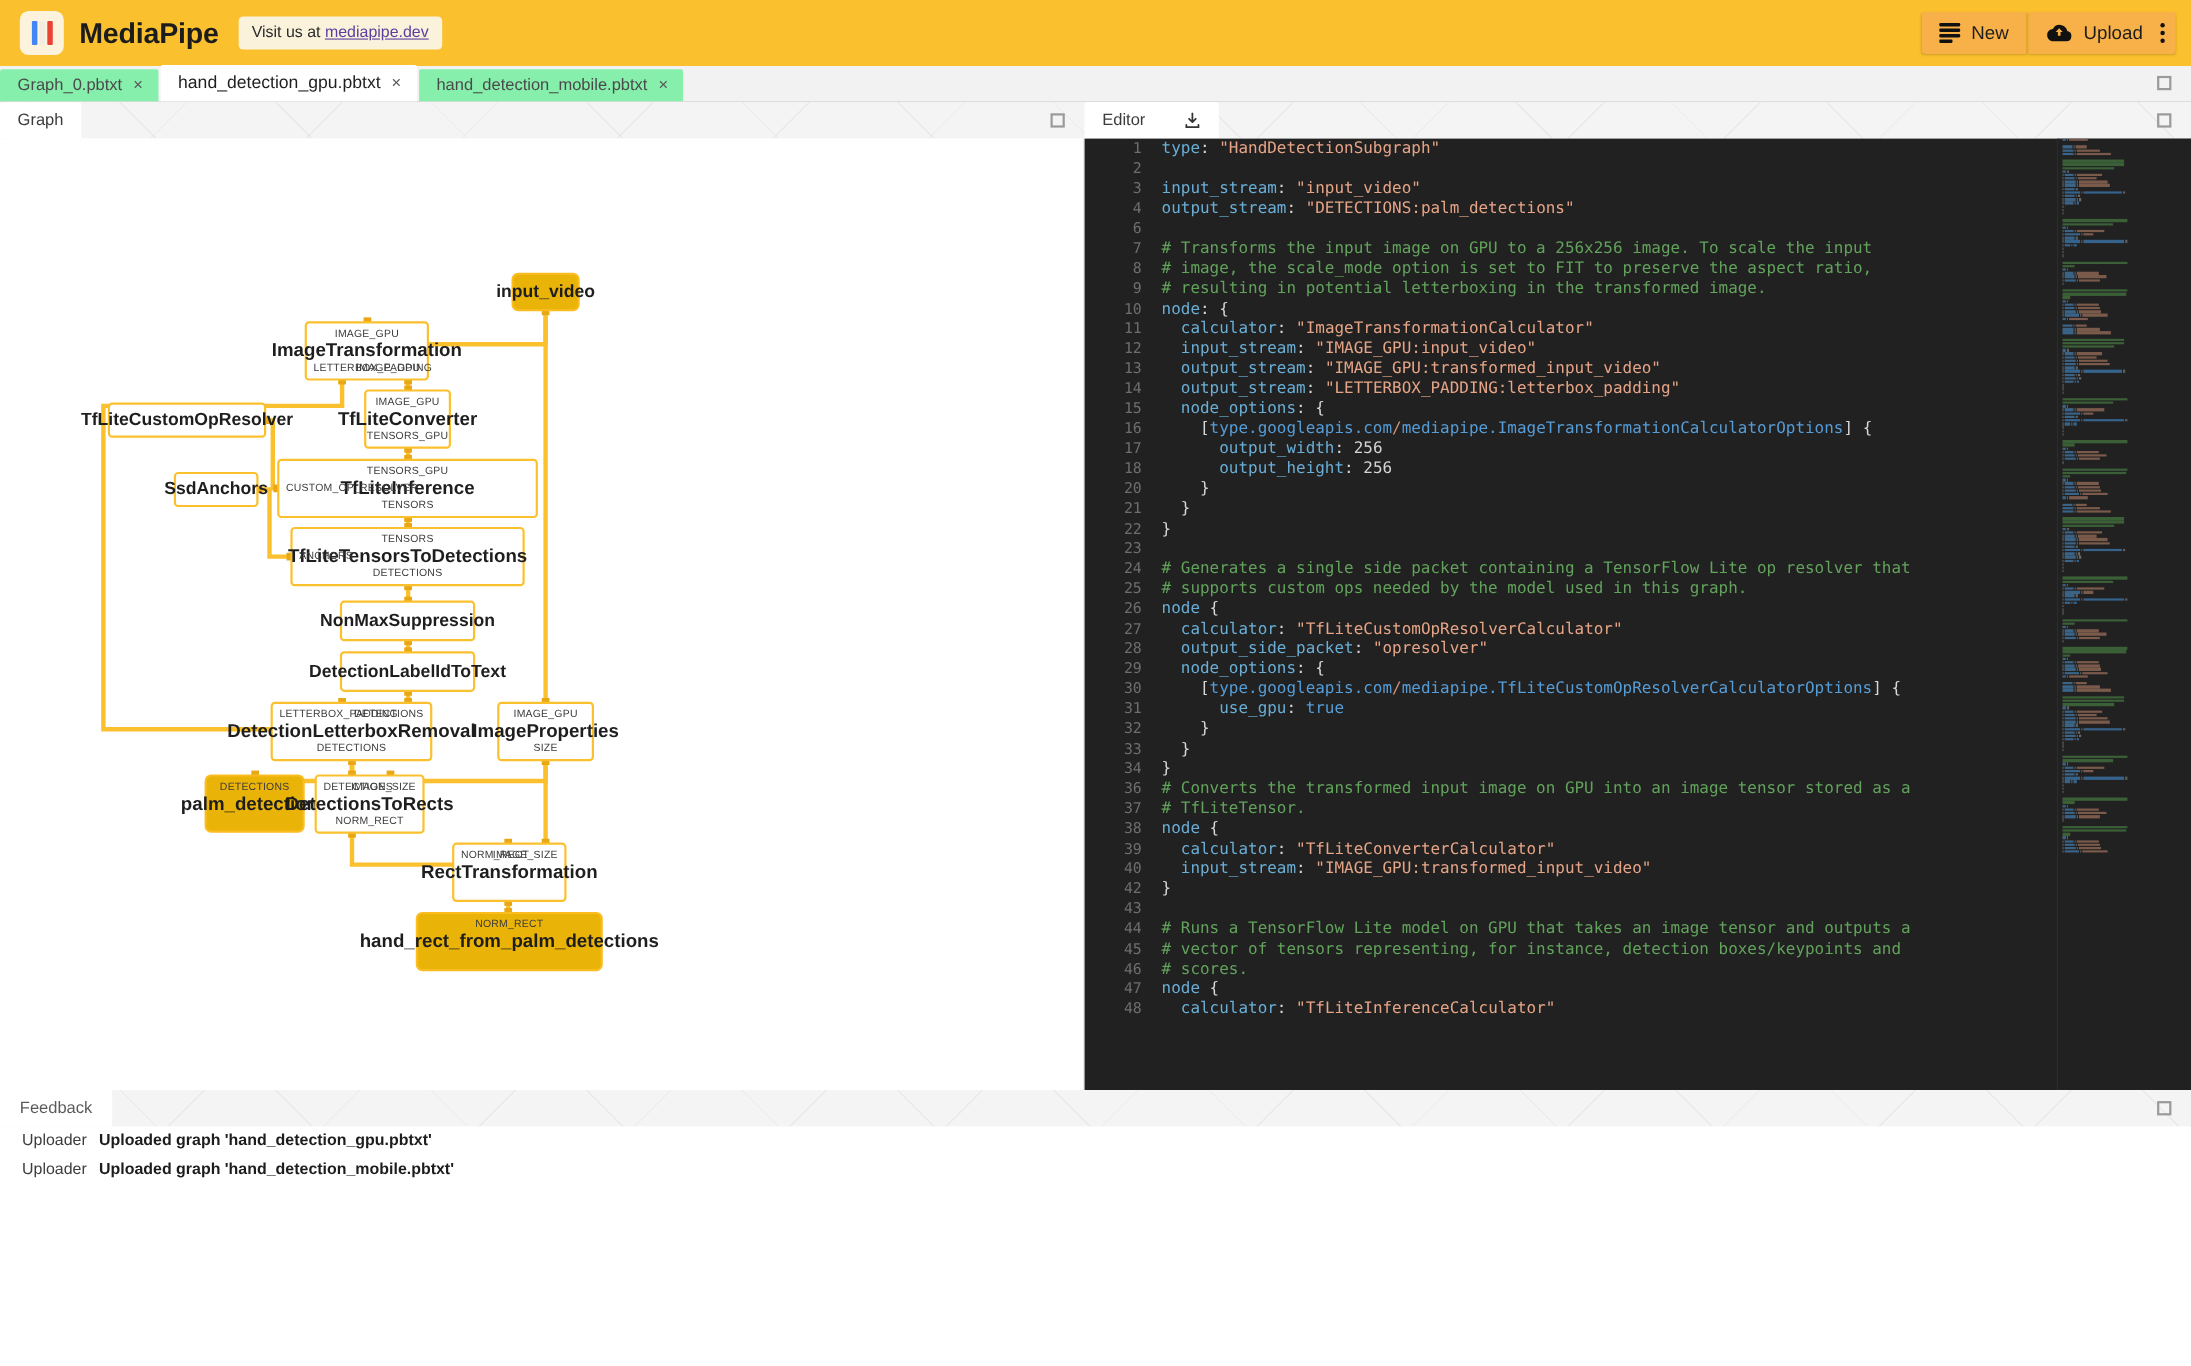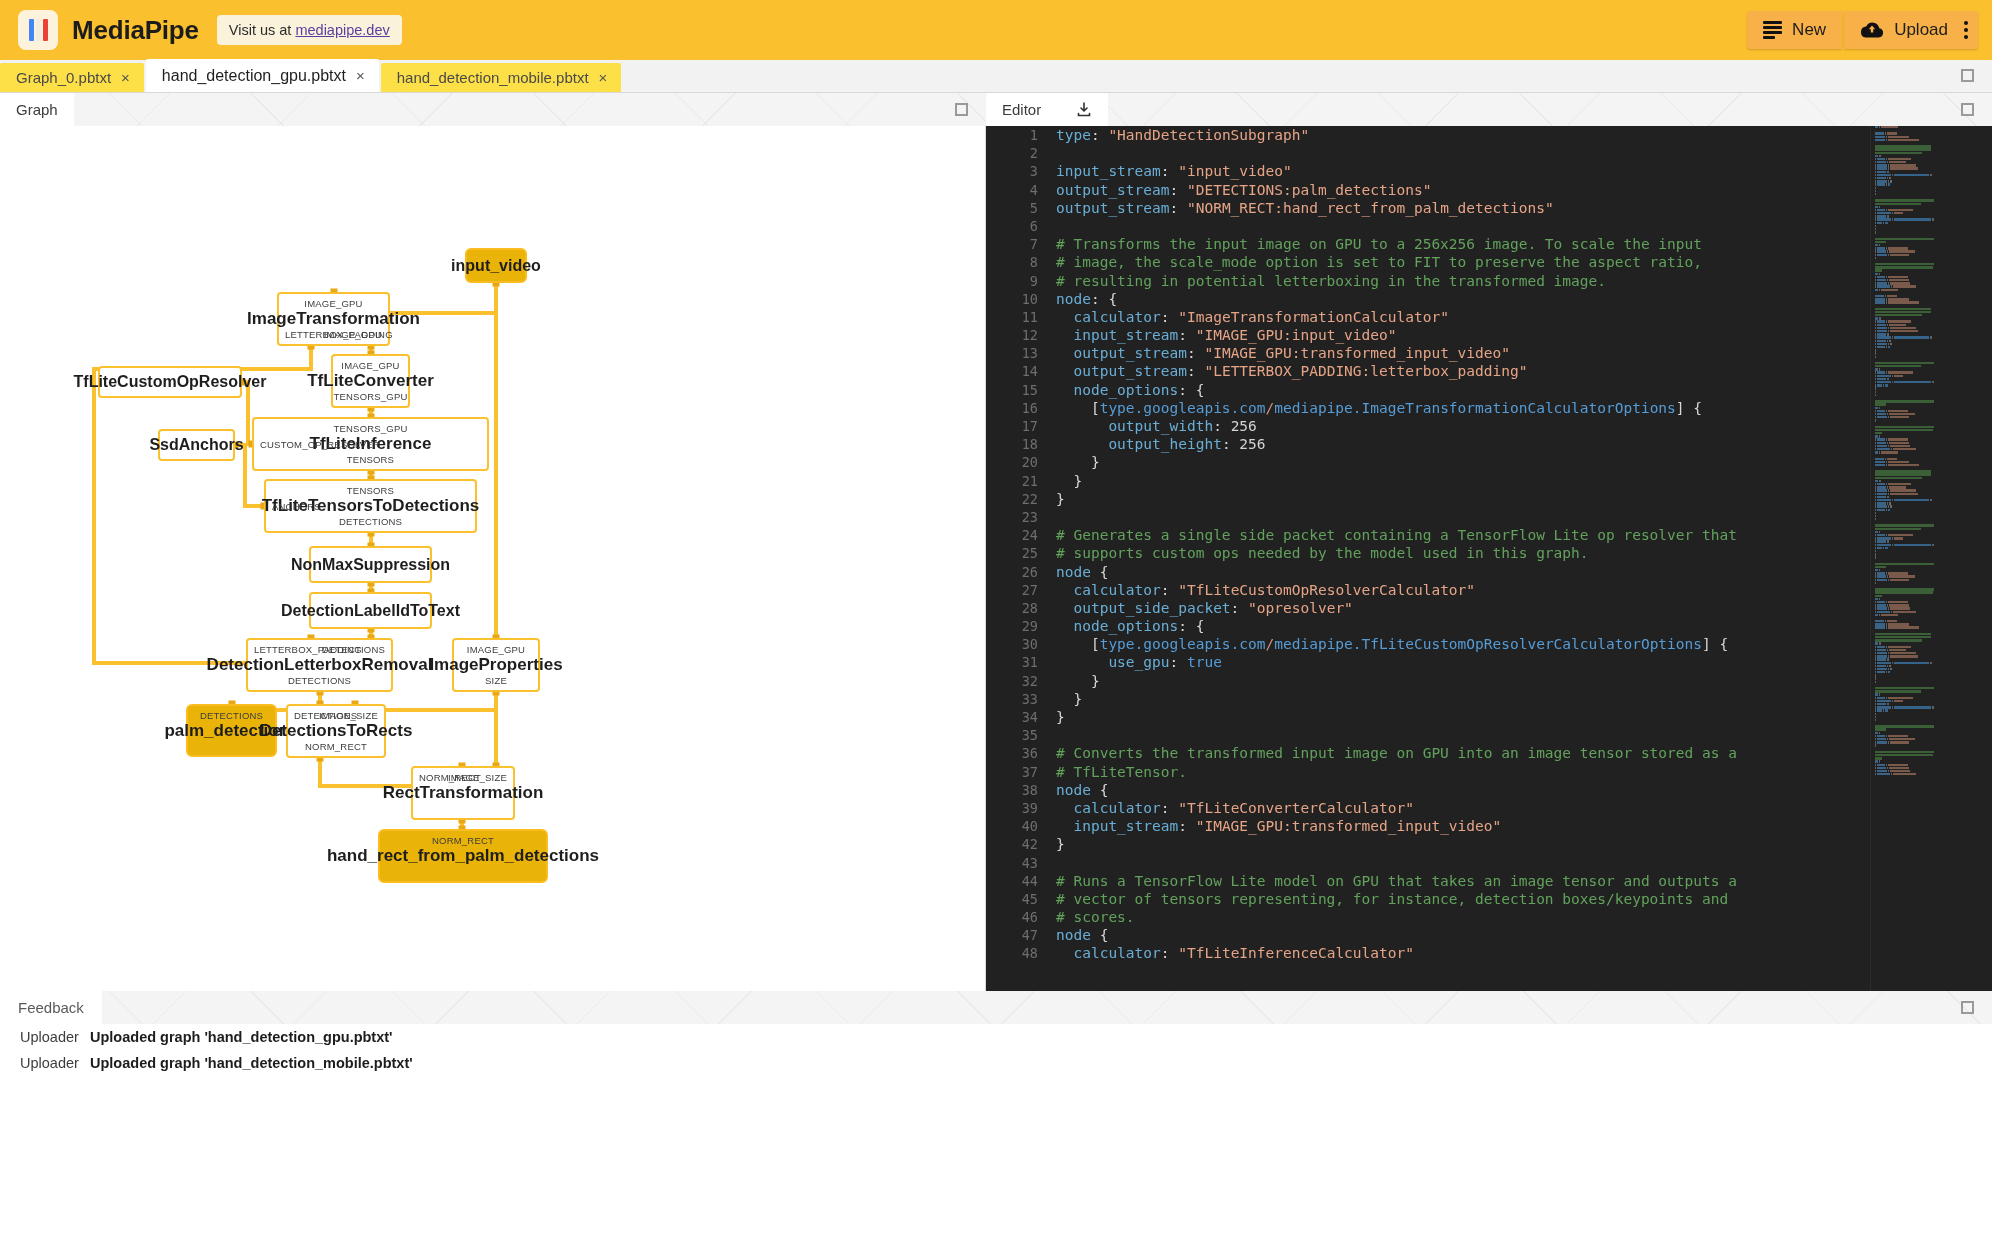--- a/index.html
+++ b/index.html
@@ -55,21 +55,21 @@
   .kebab i { width:4px;height:4px;border-radius:50%;background:#111;display:block;}
 
   
   #filetabs {
     height: 33px; background: #f2f2f2; display: flex; align-items: flex-end;
     border-bottom: 1px solid #d8d8d8; position: relative;
   }
   .ftab {
     height: 29px; display: flex; align-items: center; gap: 10px;
     padding: 0 14px 0 16px; font-size: 15px; color: #4a4a4a;
-    background: #fde047; margin-right: 2px; cursor: pointer;
+    background: #86efac; margin-right: 2px; cursor: pointer;
     border-top-left-radius: 2px; border-top-right-radius: 2px;
   }
   .ftab.active { background: #fff; color: #1f1f1f; height: 33px; font-size:16px;}
   .ftab .x { font-size: 15px; color: #555; line-height: 1; }
 
   
   #workspace { display: flex; height: 898px; position: relative; }
   .hatched {
     background-color: #f4f4f4;
     background-image:
@@ -366,21 +366,20 @@
         </svg>
       </div>
       <div class="maxi" style="right:18px; top:10px;"></div>
     </div>
     <div id="editor">
       <div id="code-scroll">
           <div class="cline"><span class="lnum">1</span><span class="k">type</span><span class="p">: </span><span class="s">"HandDetectionSubgraph"</span></div>
           <div class="cline"><span class="lnum">2</span></div>
           <div class="cline"><span class="lnum">3</span><span class="k">input_stream</span><span class="p">: </span><span class="s">"input_video"</span></div>
           <div class="cline"><span class="lnum">4</span><span class="k">output_stream</span><span class="p">: </span><span class="s">"DETECTIONS:palm_detections"</span></div>
-          <div class="cline"><span class="lnum">5</span><span class="k">output_stream</span><span class="p">: </span><span class="s">"NORM_RECT:hand_rect_from_palm_detections"</span></div>
           <div class="cline"><span class="lnum">6</span></div>
           <div class="cline"><span class="lnum">7</span><span class="c"># Transforms the input image on GPU to a 256x256 image. To scale the input</span></div>
           <div class="cline"><span class="lnum">8</span><span class="c"># image, the scale_mode option is set to FIT to preserve the aspect ratio,</span></div>
           <div class="cline"><span class="lnum">9</span><span class="c"># resulting in potential letterboxing in the transformed image.</span></div>
           <div class="cline"><span class="lnum">10</span><span class="k">node</span><span class="p">: {</span></div>
           <div class="cline"><span class="lnum">11</span><span class="p">  </span><span class="k">calculator</span><span class="p">: </span><span class="s">"ImageTransformationCalculator"</span></div>
           <div class="cline"><span class="lnum">12</span><span class="p">  </span><span class="k">input_stream</span><span class="p">: </span><span class="s">"IMAGE_GPU:input_video"</span></div>
           <div class="cline"><span class="lnum">13</span><span class="p">  </span><span class="k">output_stream</span><span class="p">: </span><span class="s">"IMAGE_GPU:transformed_input_video"</span></div>
           <div class="cline"><span class="lnum">14</span><span class="p">  </span><span class="k">output_stream</span><span class="p">: </span><span class="s">"LETTERBOX_PADDING:letterbox_padding"</span></div>
           <div class="cline"><span class="lnum">15</span><span class="p">  </span><span class="k">node_options</span><span class="p">: {</span></div>
@@ -395,21 +394,20 @@
           <div class="cline"><span class="lnum">25</span><span class="c"># supports custom ops needed by the model used in this graph.</span></div>
           <div class="cline"><span class="lnum">26</span><span class="k">node</span><span class="p"> {</span></div>
           <div class="cline"><span class="lnum">27</span><span class="p">  </span><span class="k">calculator</span><span class="p">: </span><span class="s">"TfLiteCustomOpResolverCalculator"</span></div>
           <div class="cline"><span class="lnum">28</span><span class="p">  </span><span class="k">output_side_packet</span><span class="p">: </span><span class="s">"opresolver"</span></div>
           <div class="cline"><span class="lnum">29</span><span class="p">  </span><span class="k">node_options</span><span class="p">: {</span></div>
           <div class="cline"><span class="lnum">30</span><span class="p">    [</span><span class="t">type.googleapis.com</span><span class="u">/</span><span class="t">mediapipe.TfLiteCustomOpResolverCalculatorOptions</span><span class="p">] {</span></div>
           <div class="cline"><span class="lnum">31</span><span class="p">      </span><span class="k">use_gpu</span><span class="p">: </span><span class="t">true</span></div>
           <div class="cline"><span class="lnum">32</span><span class="p">    }</span></div>
           <div class="cline"><span class="lnum">33</span><span class="p">  }</span></div>
           <div class="cline"><span class="lnum">34</span><span class="p">}</span></div>
-          <div class="cline"><span class="lnum">35</span></div>
           <div class="cline"><span class="lnum">36</span><span class="c"># Converts the transformed input image on GPU into an image tensor stored as a</span></div>
           <div class="cline"><span class="lnum">37</span><span class="c"># TfLiteTensor.</span></div>
           <div class="cline"><span class="lnum">38</span><span class="k">node</span><span class="p"> {</span></div>
           <div class="cline"><span class="lnum">39</span><span class="p">  </span><span class="k">calculator</span><span class="p">: </span><span class="s">"TfLiteConverterCalculator"</span></div>
           <div class="cline"><span class="lnum">40</span><span class="p">  </span><span class="k">input_stream</span><span class="p">: </span><span class="s">"IMAGE_GPU:transformed_input_video"</span></div>
           <div class="cline"><span class="lnum">42</span><span class="p">}</span></div>
           <div class="cline"><span class="lnum">43</span></div>
           <div class="cline"><span class="lnum">44</span><span class="c"># Runs a TensorFlow Lite model on GPU that takes an image tensor and outputs a</span></div>
           <div class="cline"><span class="lnum">45</span><span class="c"># vector of tensors representing, for instance, detection boxes/keypoints and</span></div>
           <div class="cline"><span class="lnum">46</span><span class="c"># scores.</span></div>

